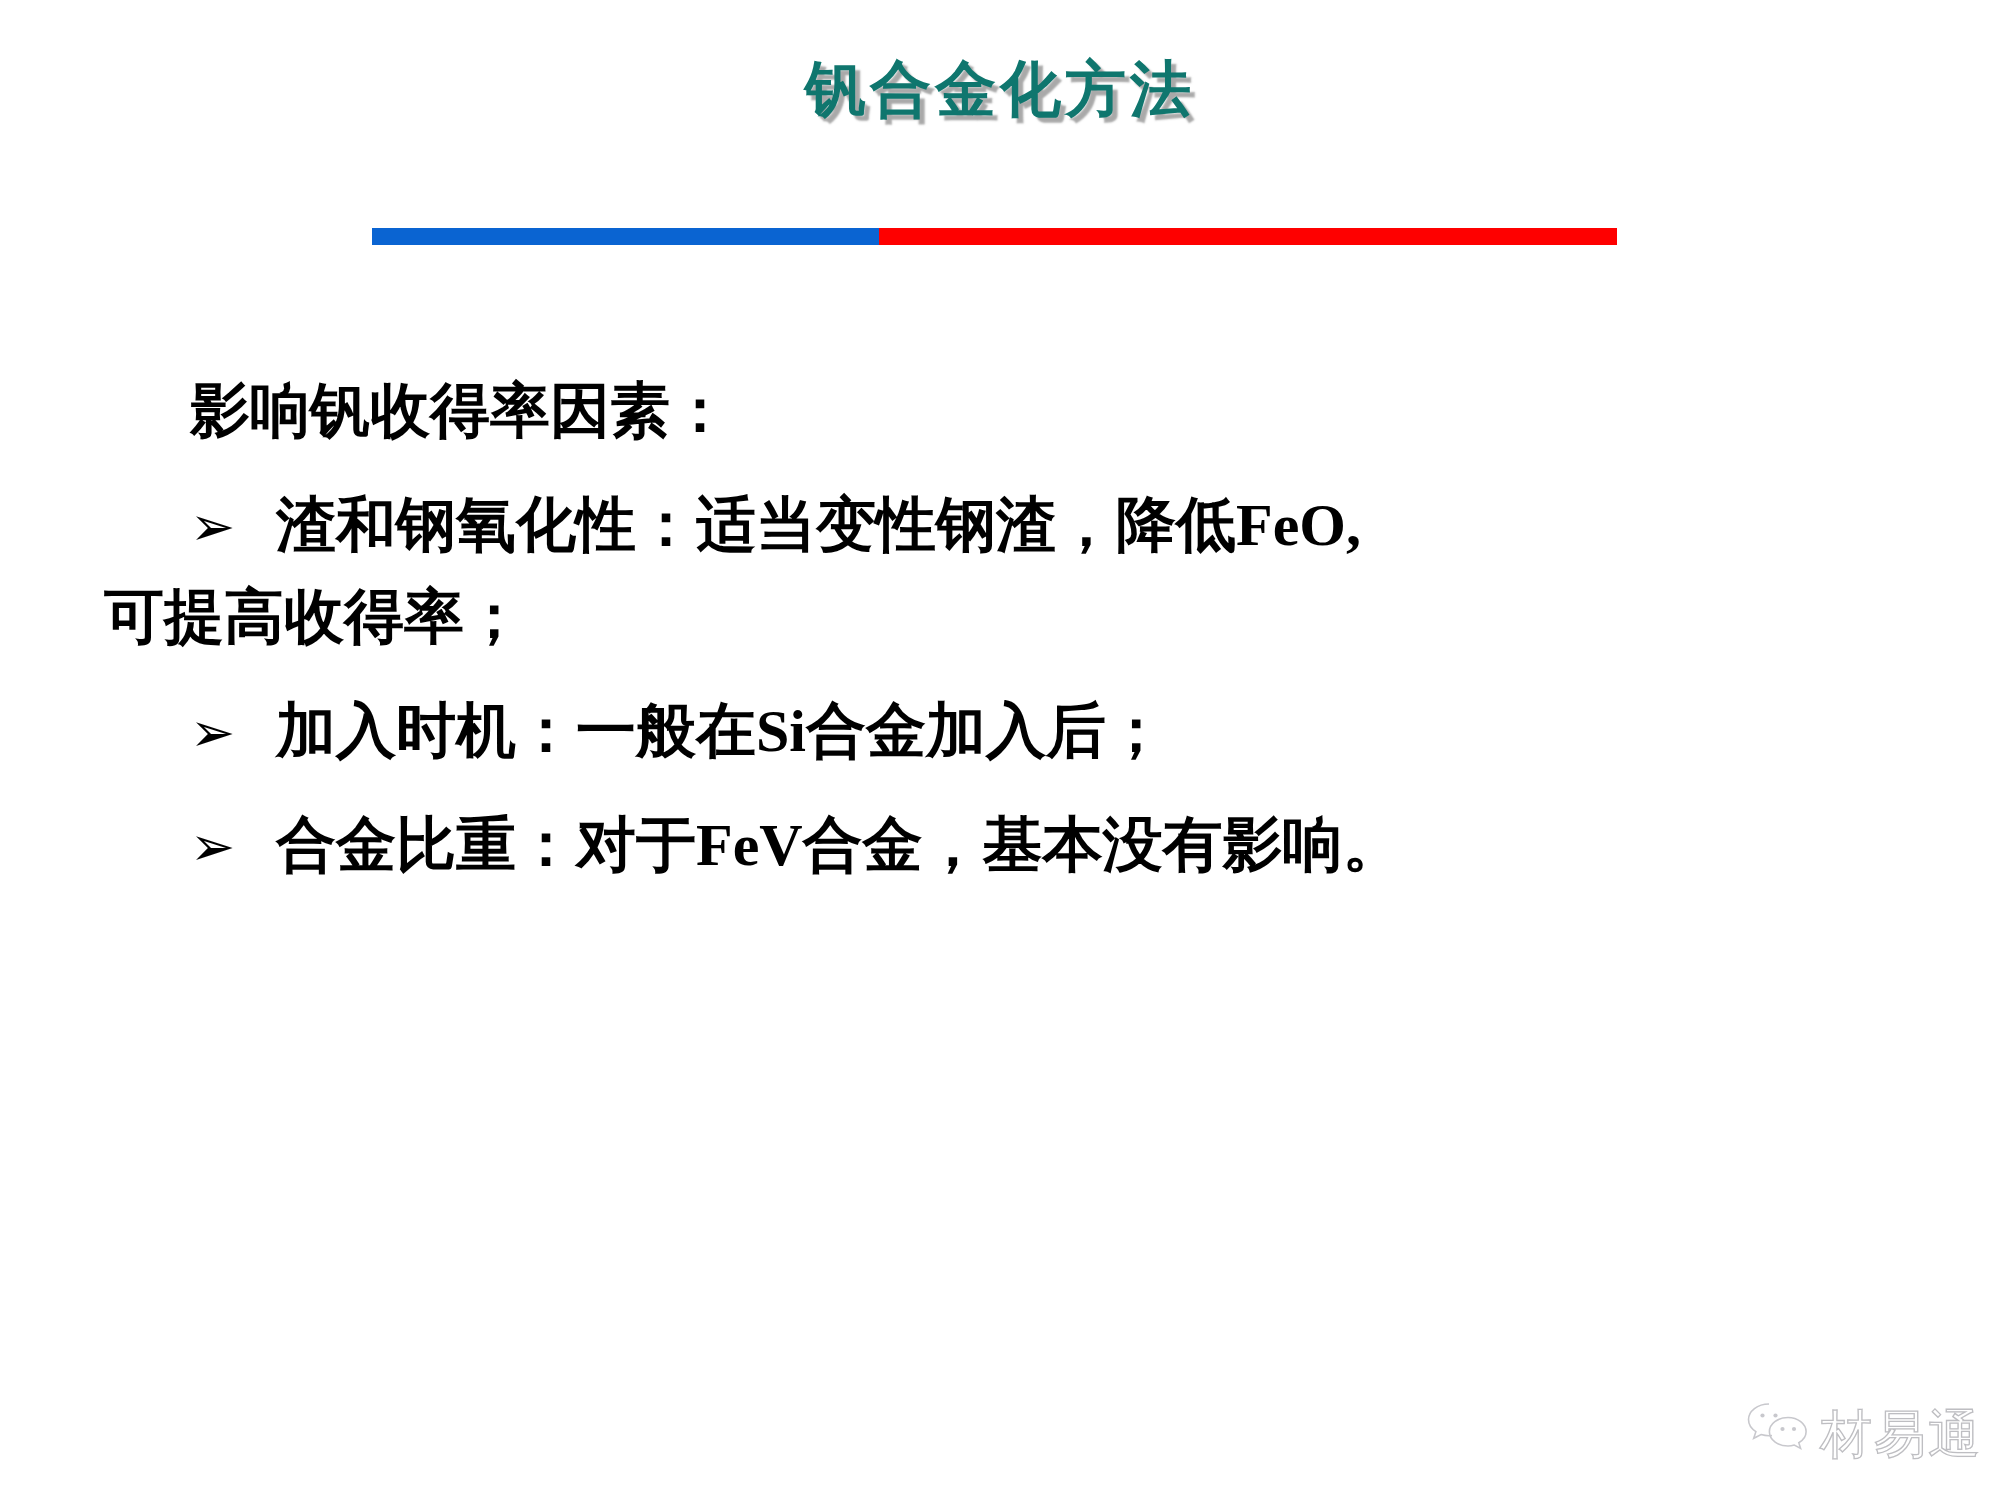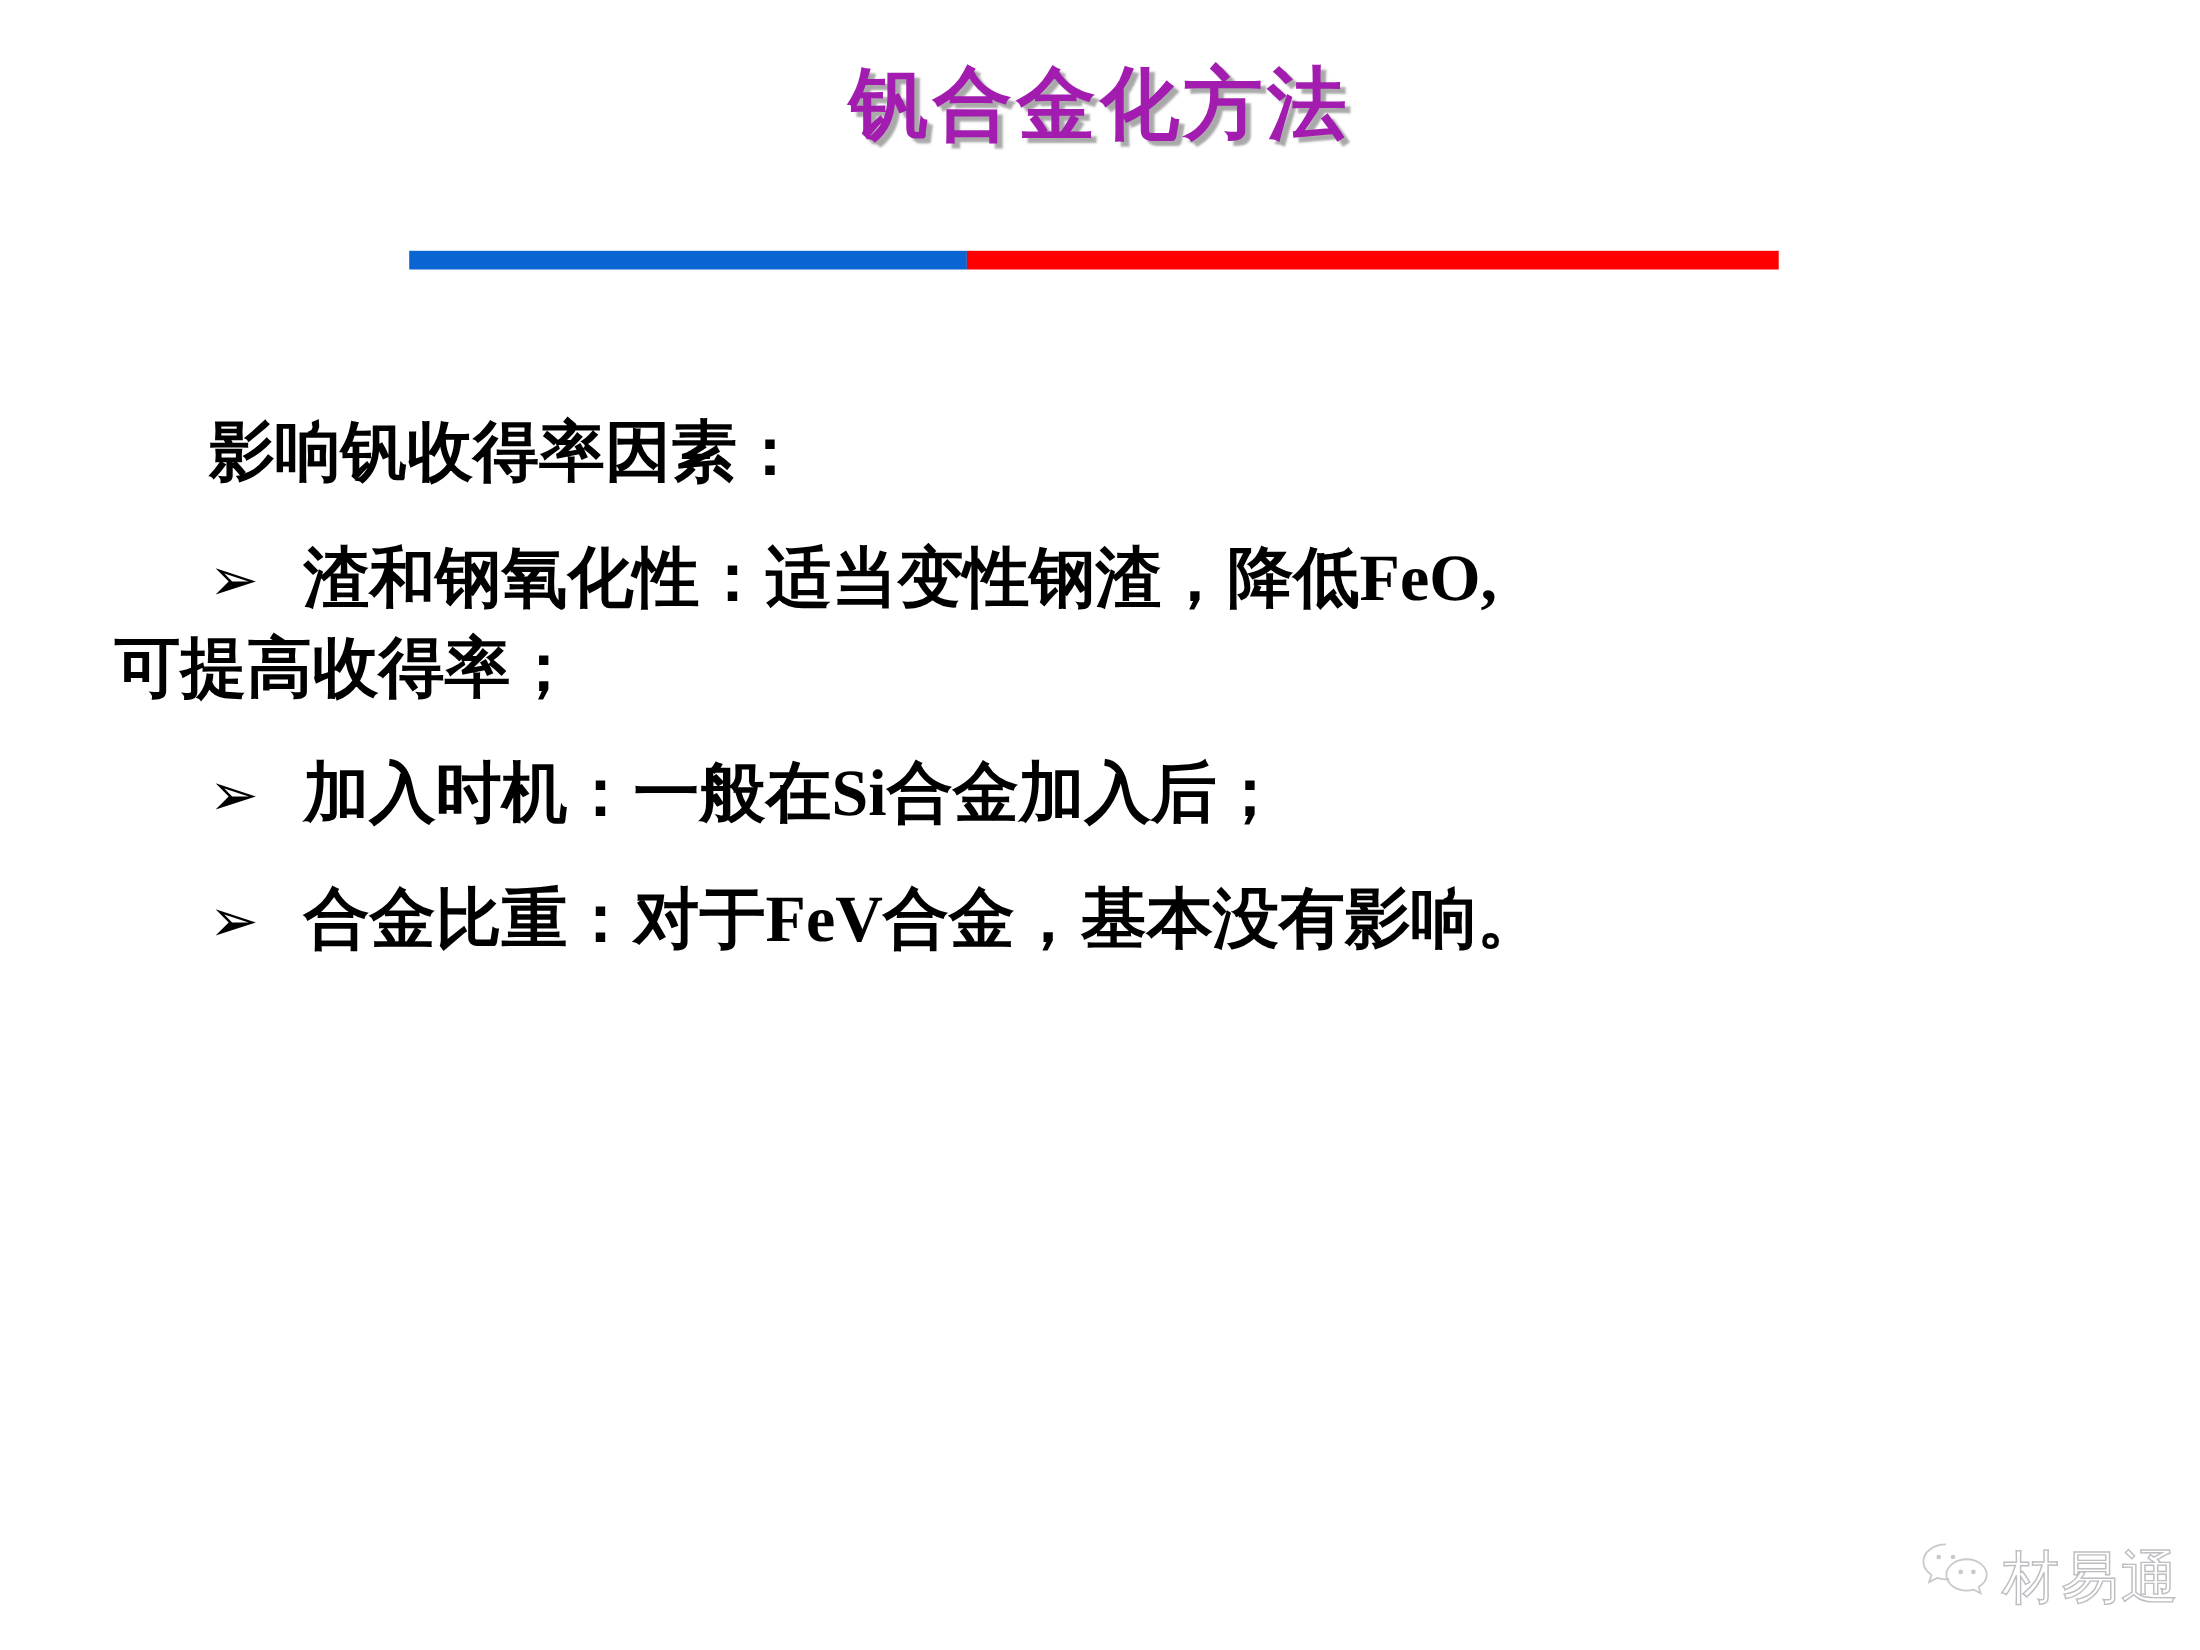--- a/index.html
+++ b/index.html
@@ -26,24 +26,24 @@
   .title-block {
     position: absolute;
     left: 0;
     top: 58px;
     width: 2000px;
     text-align: center;
   }
   .slide-title {
     display: inline-block;
     font-family: "Liberation Serif", "DejaVu Serif", serif;
-    font-size: 72px;
+    font-size: 61px;
     font-weight: 700;
     line-height: 1.05;
-    color: #a21caf;
+    color: #0f766e;
     letter-spacing: 4px;
     text-shadow: 5px 5px 2px rgba(140,140,140,0.75);
     white-space: nowrap;
   }
 
   
   .divider {
     position: absolute;
     left: 372px;
     top: 228px;
@@ -99,21 +99,21 @@
   }
   .bullet-item .bullet-text {
     display: inline;
     margin-top: 48px;
   }
   .bullet-item.wrapped .bullet-text {
     display: inline;
   }
   .wrap-line {
     display: block;
-    margin-top: 4px;
+    margin-top: 14px;
     margin-left: -86px;
     white-space: nowrap;
   }
 
   
   .watermark {
     position: absolute;
     right: 18px;
     bottom: 30px;
     display: flex;

